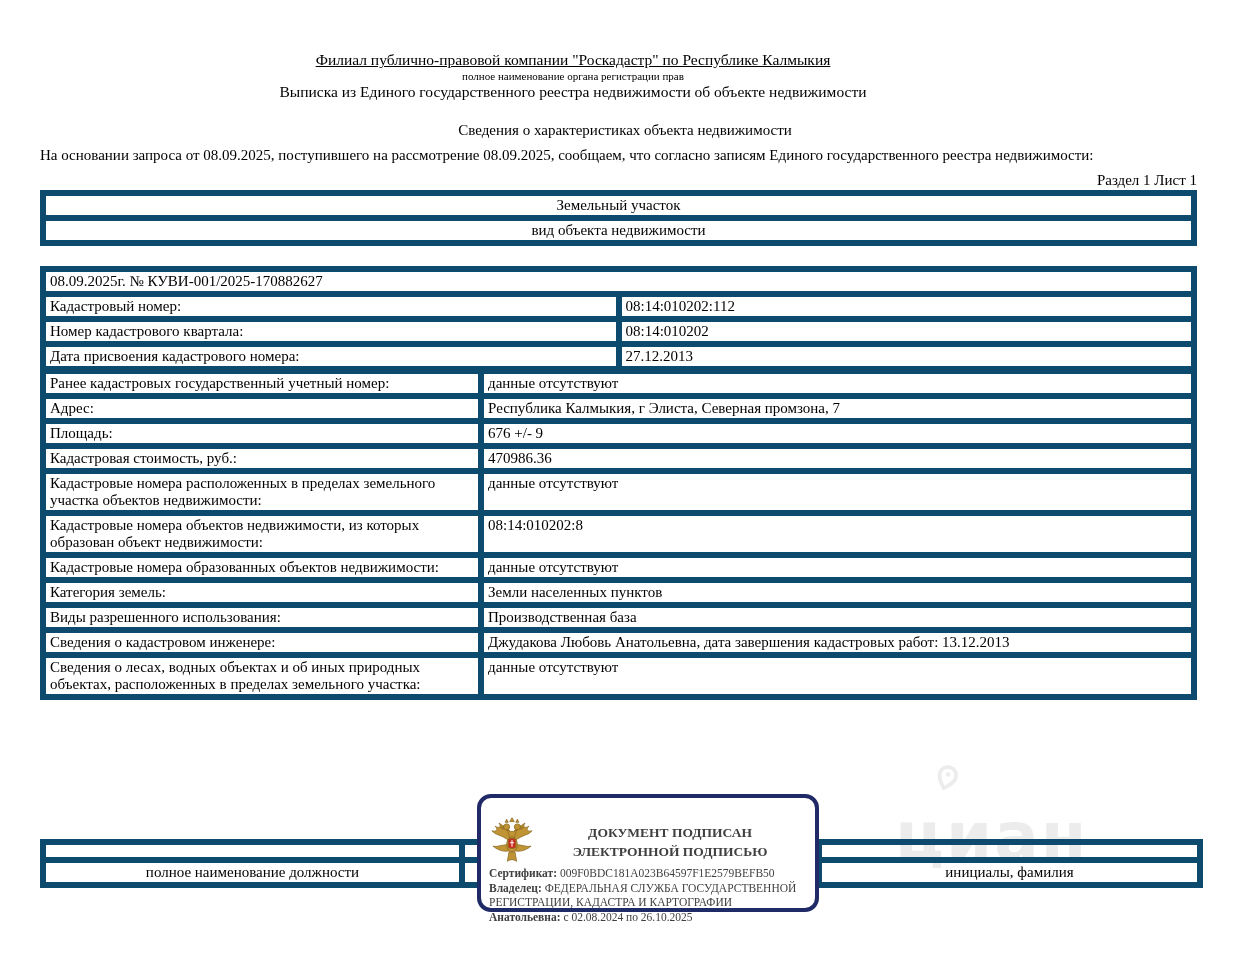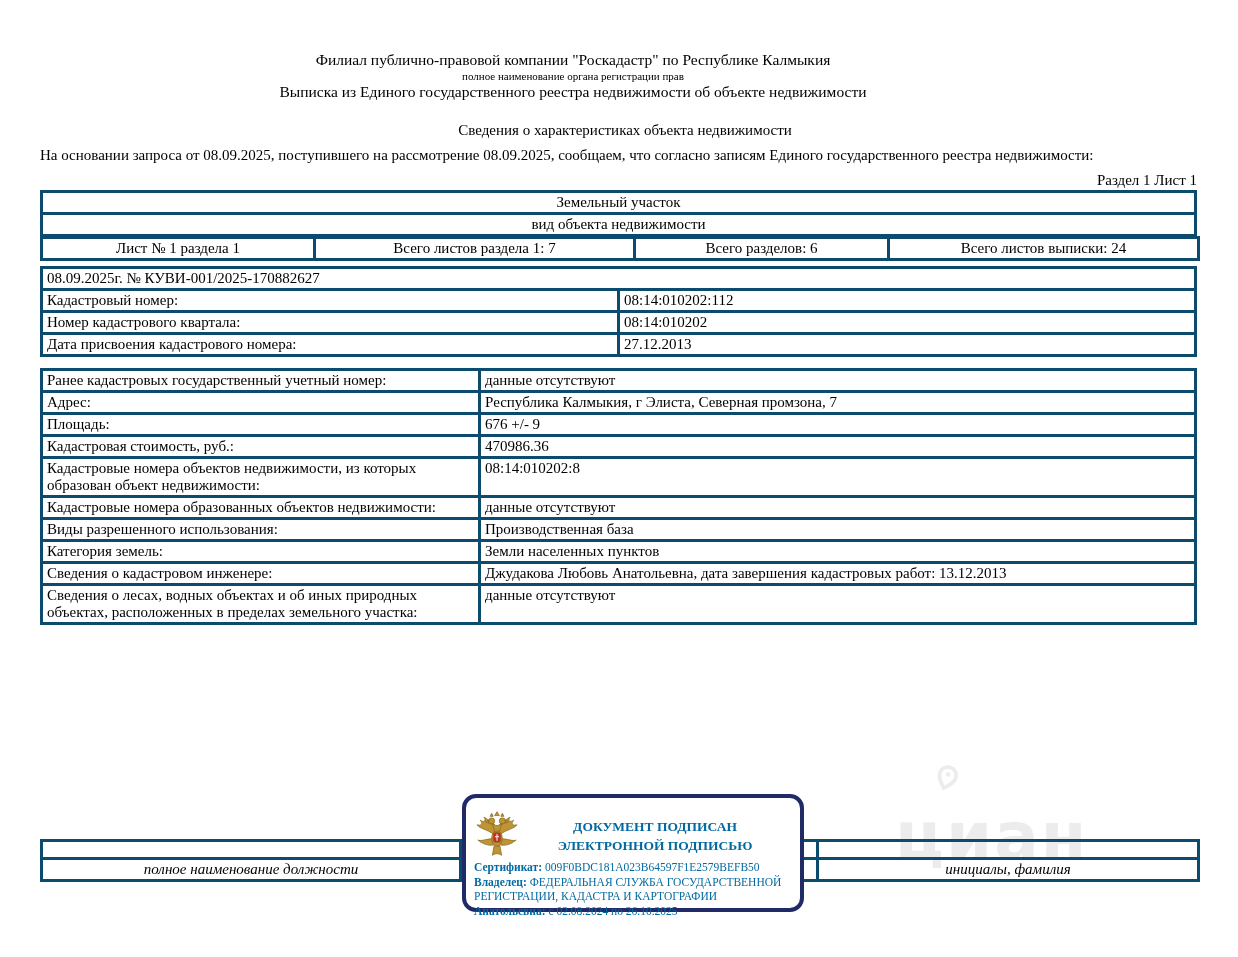--- a/index.html
+++ b/index.html
@@ -10,39 +10,39 @@
     height: 957px;
     background: #ffffff;
     font-family: "Liberation Serif", "DejaVu Serif", serif;
     color: #000000;
     overflow: hidden;
   }
   
   .h-line { position: absolute; left: 0; width: 100%; text-align: center; }
   .h-shift { transform: translateX(-46px); }
   .h-org      { top: 51px;  font-size: 15.5px; }
-  .h-org span { }
+  .h-org span { text-decoration: underline; }
   .h-org-cap  { top: 70px;  font-size: 11px; }
   .h-doc      { top: 83px;  font-size: 15.5px; }
   .h-section  { top: 122px; font-size: 15px; padding-left: 12px; }
   .h-basis    { position: absolute; top: 147px; left: 40px; right: 38px; font-size: 15px; }
   .h-sheet    { position: absolute; top: 172px; right: 41px; font-size: 15px; text-align: left; }
 
   
   table {
     position: absolute;
     left: 40px;
     width: 1157px;
     border-collapse: collapse;
     table-layout: fixed;
     font-size: 15px;
     z-index: 1;
     background: transparent;
   }
-  td { border: 3px solid #0c4a6e; vertical-align: top; line-height: 17px; padding: 1px 4px; }
+  td { border: 6px solid #0c4a6e; vertical-align: top; line-height: 17px; padding: 1px 4px; }
   table.outer2 { border: 2px solid #000; }
 
   #tableA { top: 190px; text-align: center; }
   #tableA td { height: 19px; }
 
   #tableB { top: 236px; text-align: center; }
   #tableB td { height: 20px; }
   #tableB .bc1 { width: 273px; } #tableB .bc2 { width: 320px; }
   #tableB .bc3 { width: 254px; } #tableB .bc4 { width: 310px; }
 
@@ -50,34 +50,34 @@
   #tableC td { height: 20px; }
   #tableC .lab { width: 438px; }
 
   #tableD { top: 368px; }
   #tableD .lab { width: 438px; }
   #tableD tr.r1 td { height: 19px; }
   #tableD tr.r2 td { height: 37px; }
 
   #tableSign { top: 839px; }
   #tableSign td { height: 18px; }
-  #tableSign tr.cap td { height: 20px; text-align: center; font-style: italic; }
+  #tableSign tr.cap td { height: 20px; text-align: center; }
   #tableSign .sc1 { width: 419px; } #tableSign .sc2 { width: 357px; } #tableSign .sc3 { width: 381px; }
 
   
   .stamp {
     position: absolute;
-    left: 462px; top: 794px;
+    left: 477px; top: 794px;
     width: 342px; height: 118px;
     background: #ffffff;
     border: 4px solid #1f2a66;
     border-radius: 14px;
     z-index: 3;
-    color: #0369a1;
-    padding: 12px 10px 3px 8px;
+    color: #404040;
+    padding: 18px 10px 3px 8px;
   }
   .stamp-top { display: flex; align-items: flex-start; }
   .stamp-eagle { flex: none; margin-top: 1px; }
   .stamp-title { flex: 1; text-align: center; font-weight: bold; font-size: 13.5px; line-height: 19px; padding-top: 7px; }
   .stamp-lines { font-size: 11.5px; line-height: 14.5px; margin-top: -3px; }
   .stamp-lines b { font-weight: bold; }
 
   
   .watermark {
     position: absolute;
@@ -121,30 +121,20 @@
     <tbody>
         <tr>
       <td>Земельный участок</td>
     </tr>
     <tr>
       <td>вид объекта недвижимости</td>
     </tr>
   </tbody>
     </table>
 
-  <table id="tableB" class="outer2">
-    <tbody>
-        <tr>
-      <td class="bc1">Лист № 1 раздела 1</td>
-      <td class="bc2">Всего листов раздела 1: 7</td>
-      <td class="bc3">Всего разделов: 6</td>
-      <td class="bc4">Всего листов выписки: 24</td>
-    </tr>
-  </tbody>
-    </table>
 
   <table id="tableC" class="outer2">
     <tbody>
         <tr>
       <td colspan="2">08.09.2025г. № КУВИ-001/2025-170882627</td>
     </tr>
     <tr>
       <td class="lab">Кадастровый номер:</td>
       <td>08:14:010202:112</td>
     </tr>
@@ -169,36 +159,40 @@
       <td class="lab">Адрес:</td>
       <td>Республика Калмыкия, г Элиста, Северная промзона, 7</td>
     </tr>
     <tr class="r1">
       <td class="lab">Площадь:</td>
       <td>676 +/- 9</td>
     </tr>
     <tr class="r1">
       <td class="lab">Кадастровая стоимость, руб.:</td>
       <td>470986.36</td>
+    </tr>
+    <tr class="r2">
+      <td class="lab">Кадастровые номера расположенных в пределах земельного участка объектов недвижимости:</td>
+      <td>данные отсутствуют</td>
     </tr>
     <tr class="r2">
       <td class="lab">Кадастровые номера объектов недвижимости, из которых образован объект недвижимости:</td>
       <td>08:14:010202:8</td>
     </tr>
     <tr class="r1">
       <td class="lab">Кадастровые номера образованных объектов недвижимости:</td>
       <td>данные отсутствуют</td>
     </tr>
     <tr class="r1">
+      <td class="lab">Категория земель:</td>
+      <td>Земли населенных пунктов</td>
+    </tr>
+    <tr class="r1">
       <td class="lab">Виды разрешенного использования:</td>
       <td>Производственная база</td>
-    </tr>
-    <tr class="r1">
-      <td class="lab">Категория земель:</td>
-      <td>Земли населенных пунктов</td>
     </tr>
     <tr class="r1">
       <td class="lab">Сведения о кадастровом инженере:</td>
       <td>Джудакова Любовь Анатольевна, дата завершения кадастровых работ: 13.12.2013</td>
     </tr>
     <tr class="r2">
       <td class="lab">Сведения о лесах, водных объектах и об иных природных объектах, расположенных в пределах земельного участка:</td>
       <td>данные отсутствуют</td>
     </tr>
   </tbody>

